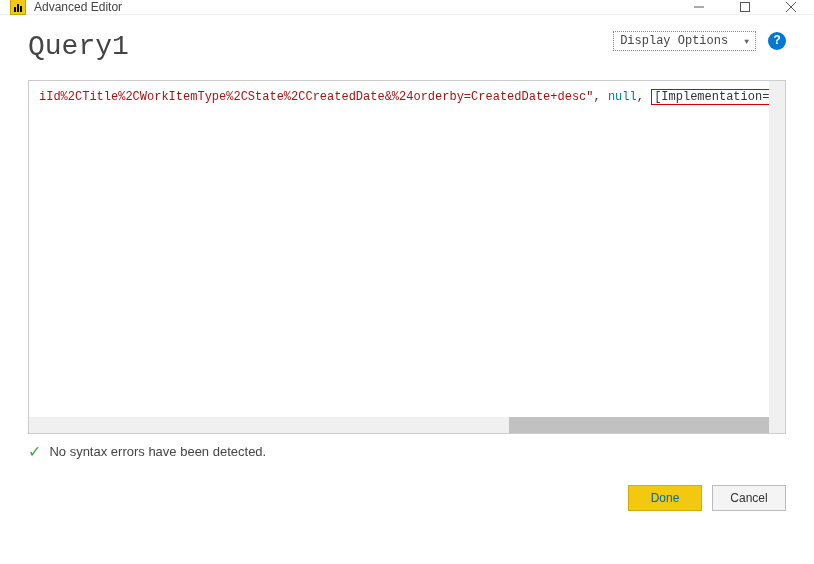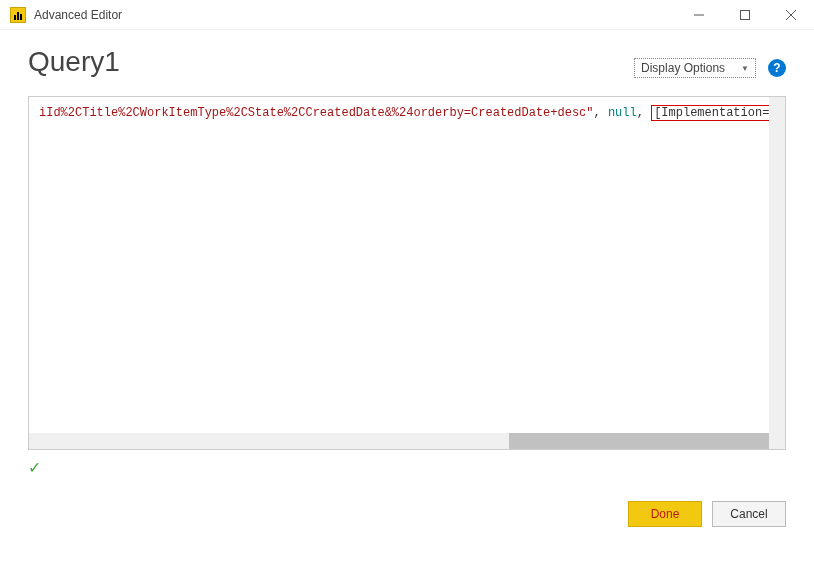--- a/index.html
+++ b/index.html
@@ -5,21 +5,21 @@
     * { box-sizing: border-box; margin: 0; padding: 0; }
     body {
       font-family: "Segoe UI", Tahoma, sans-serif;
       background: #fff;
       width: 814px;
       height: 564px;
       overflow: hidden;
       color: #333;
     }
     .titlebar {
-      height: 30px;
+      height: 15px;
       display: flex;
       align-items: center;
       padding-left: 10px;
       font-size: 12px;
       color: #444;
       border-bottom: 1px solid #f0f0f0;
     }
     .titlebar .app-icon {
       width: 16px;
       height: 16px;
@@ -48,22 +48,23 @@
     .titlebar .controls div {
       width: 46px;
       display: flex;
       align-items: center;
       justify-content: center;
       font-size: 14px;
       color: #555;
     }
     .header-row {
       display: flex;
-      align-items: flex-end;
+      align-items: flex-start;
       padding: 16px 28px 8px 28px;
+      font-family: Liberation Mono, monospace;
     }
     .query-title {
       font-size: 28px;
       font-weight: 300;
       color: #444;
     }
     .header-right {
       margin-left: auto;
       display: flex;
       align-items: center;
@@ -168,21 +169,21 @@
       background: #f4f4f4;
       color: #333;
       display: flex;
       align-items: center;
       justify-content: center;
       cursor: pointer;
     }
     .btn.primary {
       background: #F2C811;
       border-color: #d4ad00;
-      color: #b91c1c;
+      color: #0369a1;
     }
   </style>
 </head>
 <body>
 
 <div class="titlebar">
   <div class="app-icon">
     <span></span>
       <span></span>
       <span></span>
@@ -224,18 +225,19 @@
     <span class="tok-str">iId%2CTitle%2CWorkItemType%2CState%2CCreatedDate&amp;%24orderby=CreatedDate+desc"</span><span class="tok-punc">, </span><span class="tok-null">null</span><span class="tok-punc">, </span><span class="highlight-box"><span class="tok-punc">[</span><span class="tok-punc">Implementation=</span><span class="tok-str">"2.0"</span></span>
   </div>
   <div class="vscroll"></div>
   <div class="hscroll">
     <div class="thumb"></div>
   </div>
 </div>
 
 <div class="status-row">
   <span class="check-icon">✓</span>
+  <span>No syntax errors have been detected.</span>
 </div>
 
 <div class="button-row">
   <div class="btn primary">Done</div>
   <div class="btn">Cancel</div>
 </div>
 
 </body></html>

